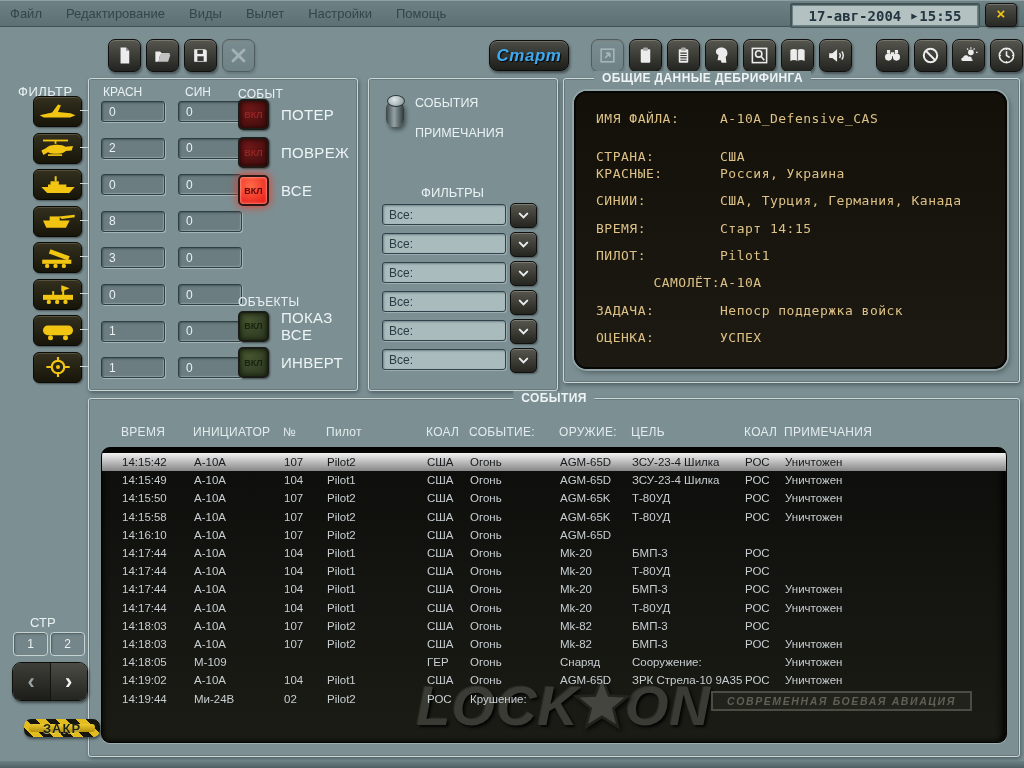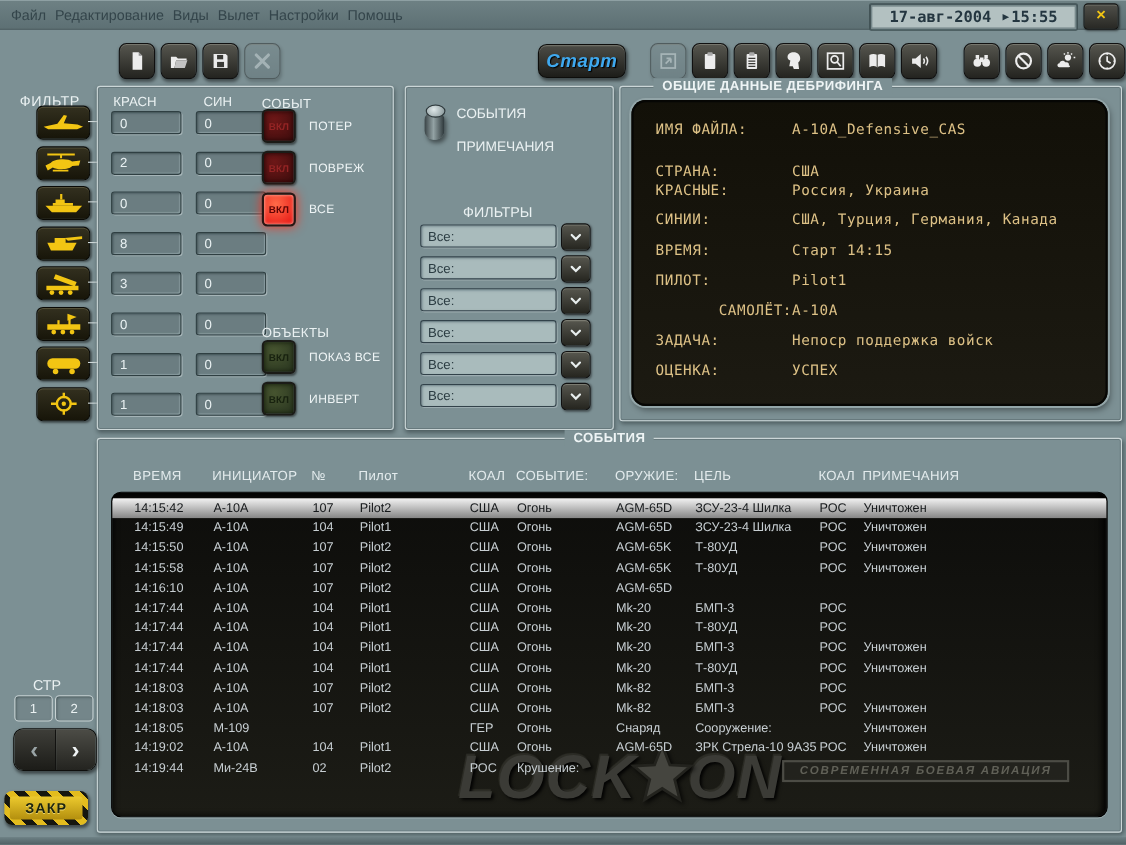--- a/index.html
+++ b/index.html
@@ -61,21 +61,21 @@
   .section-label{position:absolute;color:#eaf1f2;font-size:12px;letter-spacing:.3px;}
   .vkl-row{position:absolute;display:flex;align-items:center;}
   .vkl{width:27px;height:27px;border-radius:5px;font-size:9px;font-weight:bold;
        display:flex;align-items:center;justify-content:center;cursor:pointer;flex:0 0 auto;}
   .vkl.red-off{background:radial-gradient(circle at 35% 30%,#6d1717,#3d0d0d);color:#942424;
        border:2px solid #1b1b17;box-shadow:inset 0 0 5px #1e0404,1px 1px 2px rgba(0,0,0,.5);}
   .vkl.red-on{background:radial-gradient(circle at 40% 32%,#ff6a48,#e61212);color:#600505;
        border:2px solid #2a1713;box-shadow:0 0 10px rgba(255,45,25,.95),inset 0 0 3px #ffd0c0;}
   .vkl.green-off{background:radial-gradient(circle at 35% 30%,#46542f,#293520);color:#18220f;
        border:2px solid #1b1b17;box-shadow:inset 0 0 5px #101806,1px 1px 2px rgba(0,0,0,.5);}
-  .vkl-label{color:#eef4f5;font-size:11px;margin-left:12px;letter-spacing:.3px;}
+  .vkl-label{color:#eef4f5;font-size:15px;margin-left:12px;letter-spacing:.3px;}
   
   .toggle-switch{position:absolute;left:14px;top:14px;width:24px;height:38px;cursor:pointer;}
   .toggle-body{position:absolute;left:3px;top:8px;width:18px;height:26px;border-radius:8px;
                background:linear-gradient(90deg,#3a4447,#93a2a4 45%,#2c3639);
                box-shadow:2px 3px 4px rgba(0,0,0,.45);}
   .toggle-cap{position:absolute;left:4px;top:2px;width:16px;height:10px;border-radius:50%;
               background:radial-gradient(circle at 40% 35%,#dfe8e9,#7e8e91);border:1px solid #2c3639;}
   .mode-label{position:absolute;color:#eaf1f2;font-size:12.5px;cursor:pointer;}
   .filters-label{position:absolute;left:52px;top:106px;color:#eaf1f2;font-size:13px;}
   .dd-row{position:absolute;left:13px;display:flex;gap:4px;align-items:flex-start;}
@@ -117,37 +117,37 @@
   .pager-label{position:absolute;left:30px;top:615px;color:#eaf1f2;font-size:13px;}
   .page-btn{position:absolute;top:632px;width:33px;height:22px;border:1px solid #c6d1d2;border-radius:4px;
             background:rgba(90,105,109,.25);box-shadow:inset 1px 1px 2px rgba(40,55,58,.5);
             color:#eaf1f2;font-size:12px;display:flex;align-items:center;justify-content:center;cursor:pointer;}
   .nav-btn{position:absolute;left:12px;top:662px;width:74px;height:37px;border-radius:9px;overflow:hidden;
            border:1px solid #0e0e0c;display:flex;box-shadow:inset 0 1px 0 #6f6f66,1px 2px 3px rgba(0,0,0,.5);cursor:pointer;}
   .nav-half{flex:1;display:flex;align-items:center;justify-content:center;
             font-size:22px;font-weight:bold;color:#cfd6d8;}
   .nav-prev{background:linear-gradient(#3e3e39,#1c1c18);color:#9aa4a6;border-right:1px solid #121210;}
   .nav-next{background:linear-gradient(#4c4c46,#242420);color:#f0f4f5;}
-  .closemission{position:absolute;left:4px;top:719px;width:76px;height:31px;border-radius:7px;
+  .closemission{position:absolute;left:24px;top:719px;width:76px;height:18px;border-radius:7px;
            background:repeating-linear-gradient(45deg,#16160e 0 7px,#e3bc1e 7px 14px);
            padding:5px;box-sizing:border-box;box-shadow:1px 2px 3px rgba(0,0,0,.5);cursor:pointer;}
   .closemission-inner{width:100%;height:100%;background:linear-gradient(#edca2e,#b38f0e);
            border-radius:3px;display:flex;align-items:center;justify-content:center;
            color:#1c2410;font-weight:bold;font-size:13px;letter-spacing:1px;
            text-shadow:0 1px 0 rgba(255,240,160,.6);}
   .bottom-strip{position:absolute;left:0;right:0;bottom:0;height:7px;
            background:linear-gradient(#6d8084,#4f6064);}
 </style>
 </head>
 <body>
 
 <div id="app">
 
   <div class="menubar">
-    <div id="menu-items" style="display:flex;gap:8px;">
+    <div id="menu-items" style="display:flex;gap:24px;">
         <div class="menu-item">Файл</div>
         <div class="menu-item">Редактирование</div>
         <div class="menu-item">Виды</div>
         <div class="menu-item">Вылет</div>
         <div class="menu-item">Настройки</div>
         <div class="menu-item">Помощь</div>
       </div>
   </div>
   <div class="lcd-frame">
     <div class="lcd">

